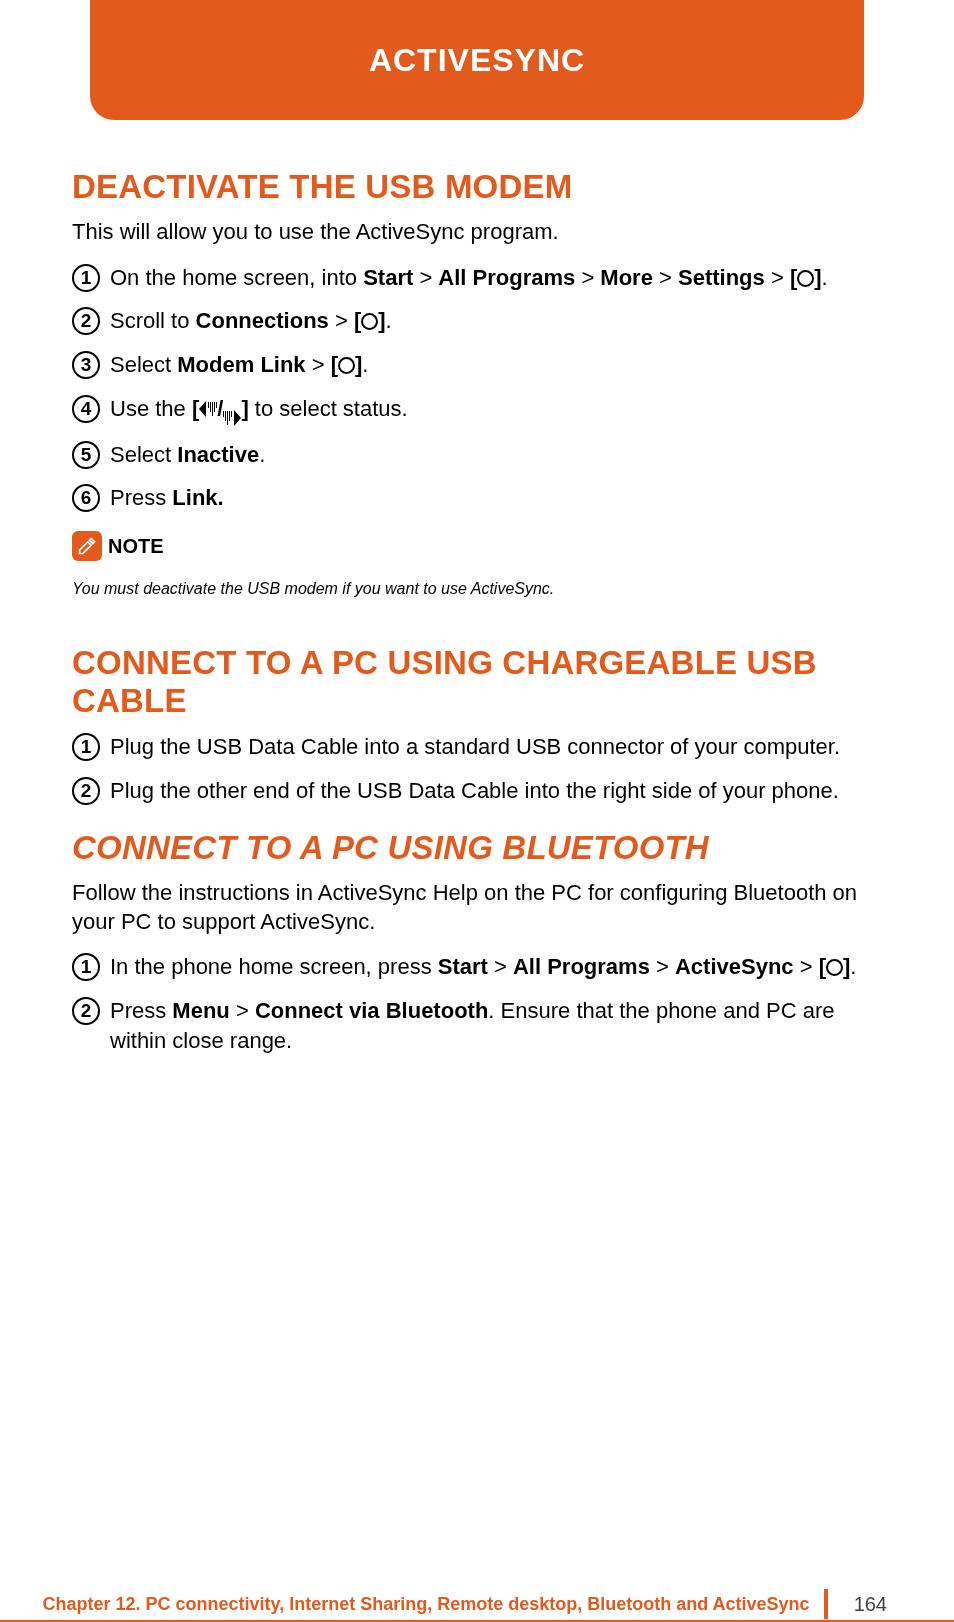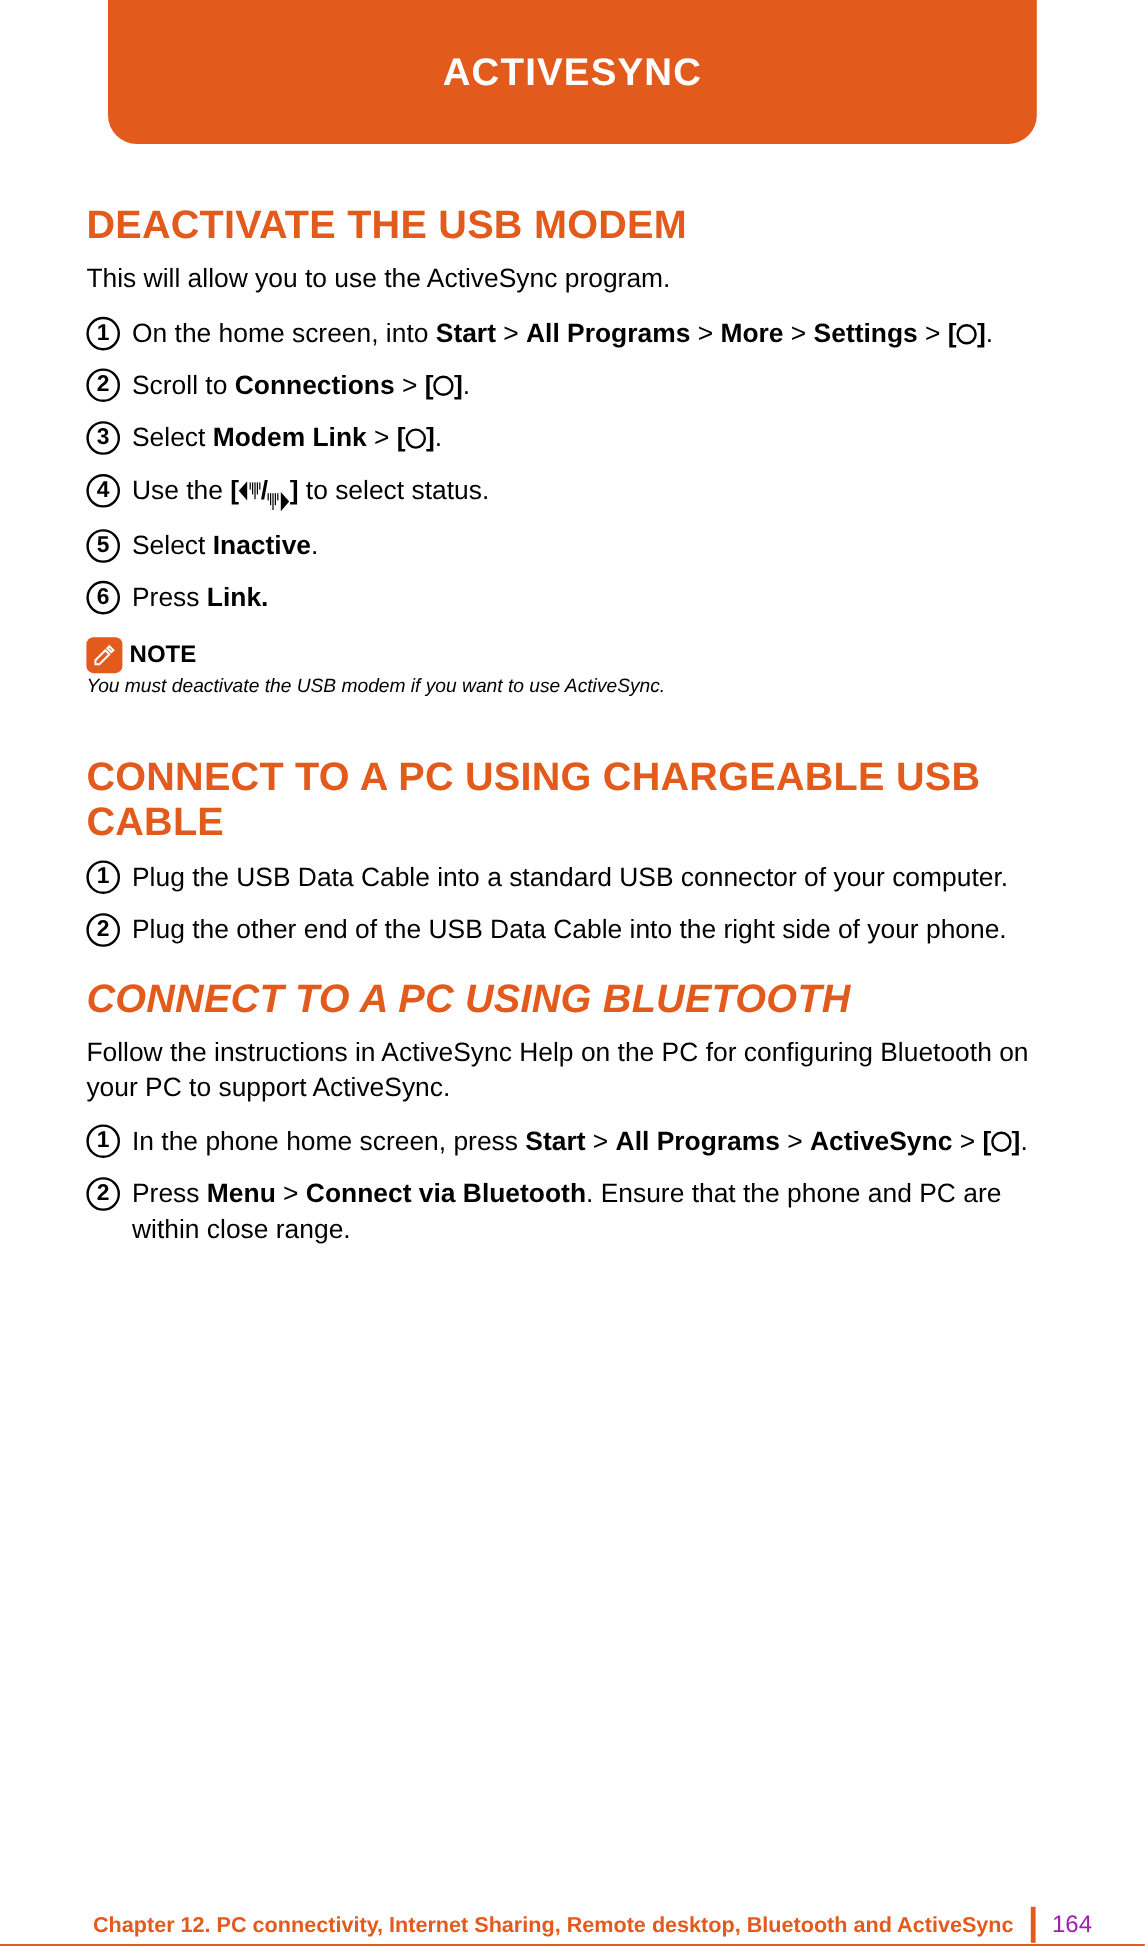--- a/index.html
+++ b/index.html
@@ -101,21 +101,21 @@
   .bars span { width: 1px; background: #000; }
   .bars span:nth-child(1){height:6px;} .bars span:nth-child(2){height:10px;}
   .bars span:nth-child(3){height:14px;} .bars span:nth-child(4){height:10px;}
   .bars span:nth-child(5){height:6px;}
 
   .note-block { margin-bottom: 44px; }
   .note-head {
     display: flex;
     align-items: center;
     gap: 6px;
-    margin-bottom: 2px;
+    margin-bottom: 18px;
   }
   .note-icon {
     width: 30px;
     height: 30px;
     background: #e25a1c;
     border-radius: 6px;
     display: flex;
     align-items: center;
     justify-content: center;
   }
@@ -151,22 +151,23 @@
     padding-right: 14px;
   }
   .vdiv {
     width: 4px;
     height: 30px;
     background: #e25a1c;
     margin-right: 14px;
   }
   .pageno {
     font-size: 20px;
-    color: #a21caf;
-    padding-right: 44px;
+    color: #404040;
+    padding-right: 67px;
+    margin-left: 12px;
   }
 </style>
 </head>
 <body>
 
 <div class="header-tab">
   <h1>ACTIVESYNC</h1>
 </div>
 
 <div class="content">

